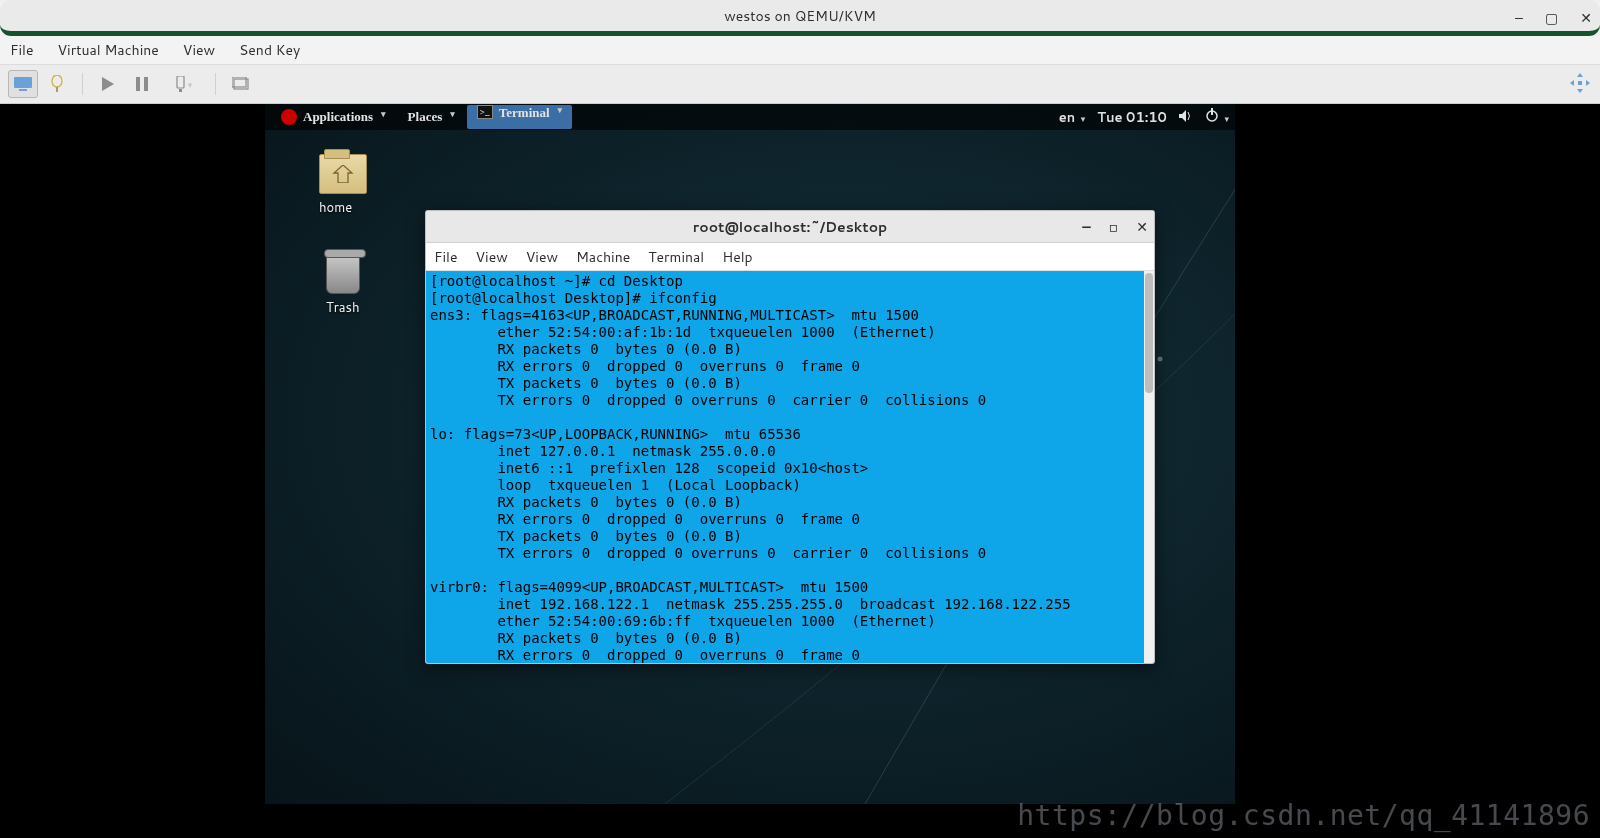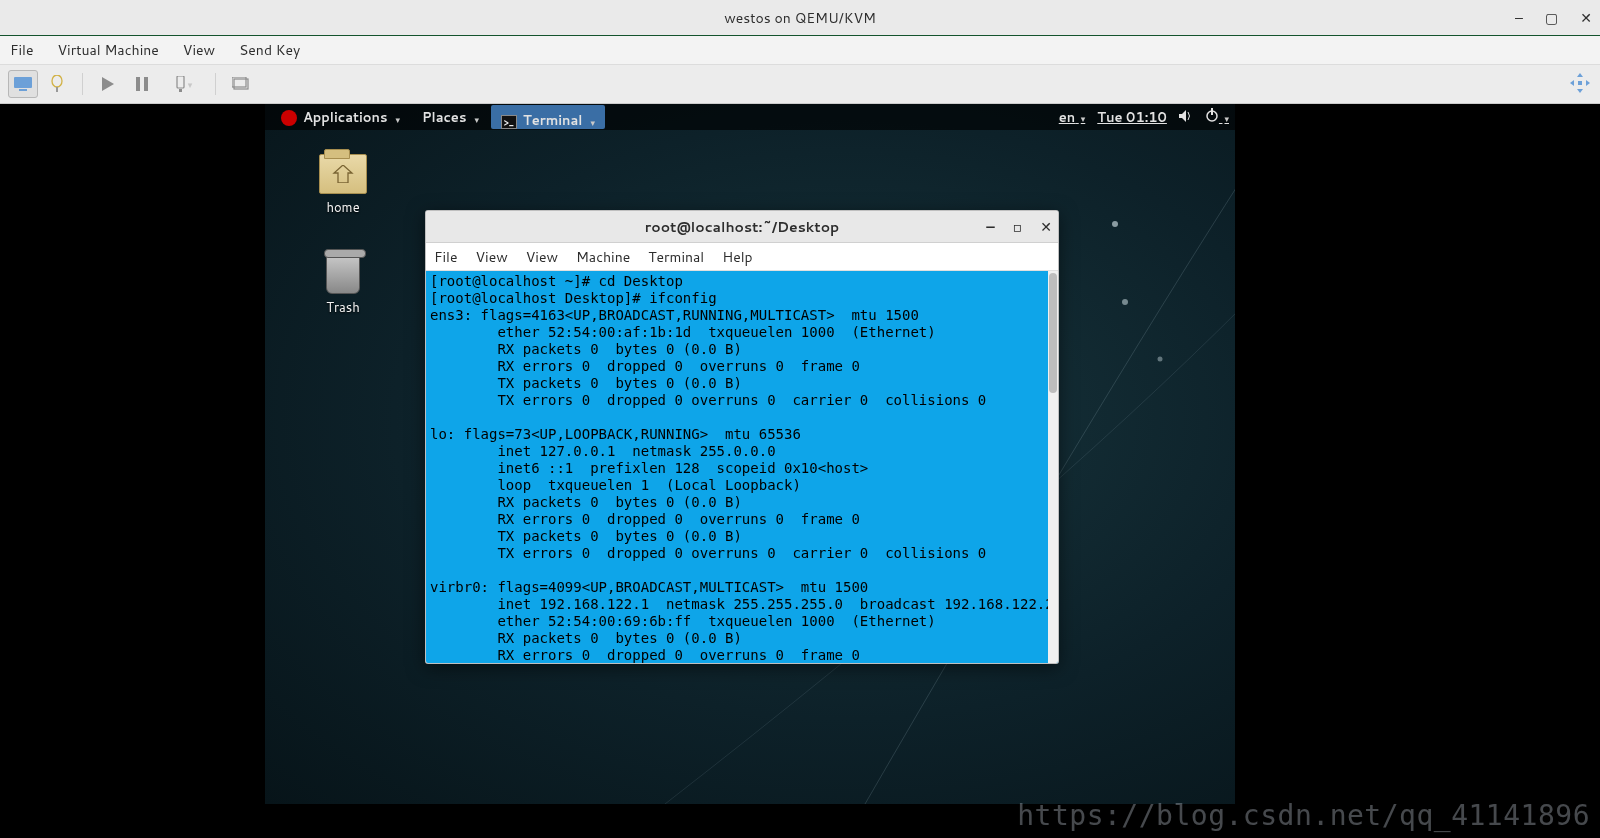--- a/index.html
+++ b/index.html
@@ -10,24 +10,25 @@
     font-family: "Cantarell", "DejaVu Sans", sans-serif;
     font-size: 14px;
     background: #f0f0f0;
     overflow: hidden;
     position: relative;
   }
   
   .host-titlebar {
     height: 36px;
     background: #eaeaea;
-    border-bottom: 1px solid #14532d;
+    border-bottom: 5px solid #14532d;
     display: flex;
     align-items: center;
     position: relative;
+    border-radius: 11px;
   }
   .host-title {
     position: absolute;
     left: 50%;
     transform: translateX(-50%);
     color: #2e2e2e;
     font-size: 14px;
   }
   .host-win-controls {
     position: absolute;
@@ -107,43 +108,44 @@
     display: flex;
     align-items: center;
     color: #e2e2e2;
     font-size: 13px;
     font-weight: 600;
     padding: 0 6px;
     position: relative;
   }
   .gnome-left { display: flex; align-items: center; gap: 2px; }
   .gnome-item {
-    display: flex; align-items: flex-end; gap: 6px;
+    display: flex; align-items: flex-start; gap: 6px;
     padding: 0 10px;
+    font-family: Liberation Serif, serif;
   }
   .gnome-item.active {
     background: #3a6ea5;
     border-radius: 2px;
     height: 24px;
   }
   .fedora-icon {
     width: 16px; height: 16px; border-radius: 50%;
     background: #c00;
     display:inline-block;
   }
   .term-icon {
     width: 16px; height: 14px; background:#111;
     border:1px solid #888;
     display:inline-flex; align-items:center; justify-content:flex-start;
     font-size: 9px; color:#eee; padding-left:2px;
   }
   .caret { font-size: 9px; margin-left:2px; color:#c8c8c8; }
   .gnome-right {
     position:absolute; right:6px; top:0; height:26px;
-    display:flex; align-items:center; gap:12px;text-decoration:underline;
+    display:flex; align-items:center; gap:12px;
   }
   .gnome-right .time { font-weight:600;text-align:right; }
   
   .desk-icons {
     position: absolute;
     left: 54px; top: 50px;
     display: flex; flex-direction: column; gap: 38px;
     align-items: center;
     color: #f5f5f5;
     font-size: 13px;
@@ -170,27 +172,27 @@
     border-radius: 4px 4px 6px 6px;
     border:1px solid #555;
     position:relative;
   }
   .trash-ic::before {
     content:""; position:absolute; top:-6px; left:-3px;
     width:40px; height:7px;
     background:#aaa; border:1px solid #555;
     border-radius:4px;
   }
-  .desk-label { text-align:center; margin-top:4px; }
+  .desk-label { text-align:left; margin-top:4px; }
   
   .term-window {
     position: absolute;
     left: 160px;
     top: 106px;
-    width: 634px;
+    width: 730px;
     background: #fff;
     border: 1px solid rgba(0,0,0,0.25);
     box-shadow: 0 4px 18px rgba(0,0,0,0.5);
     border-radius: 3px;
     overflow: hidden;
   }
   .term-titlebar {
     height: 32px;
     background: #e8e8e8;
     display:flex; align-items:center; justify-content:center;

